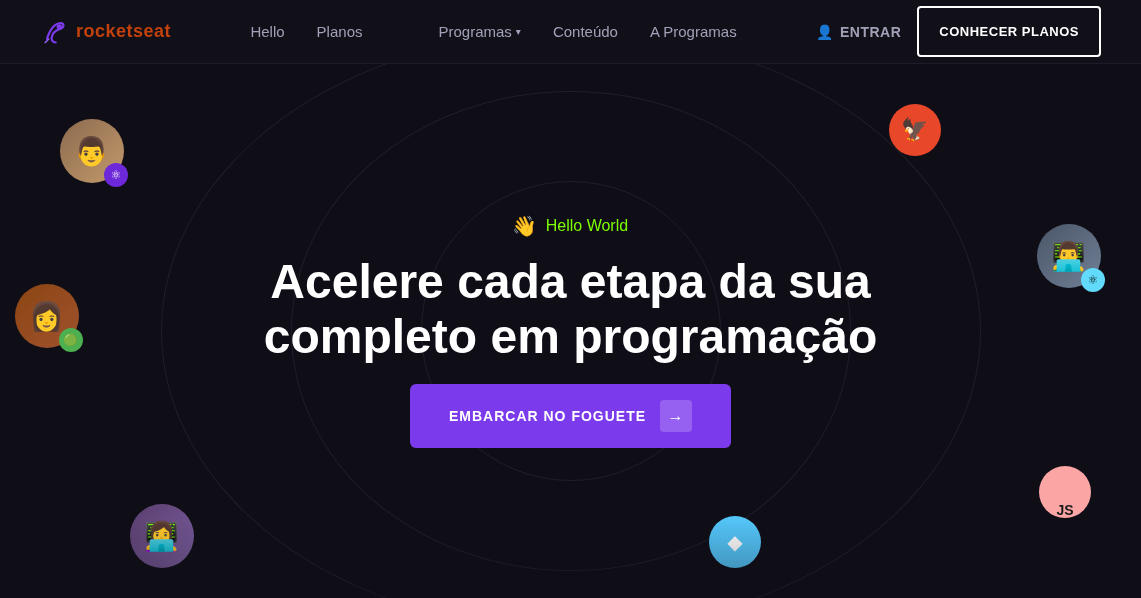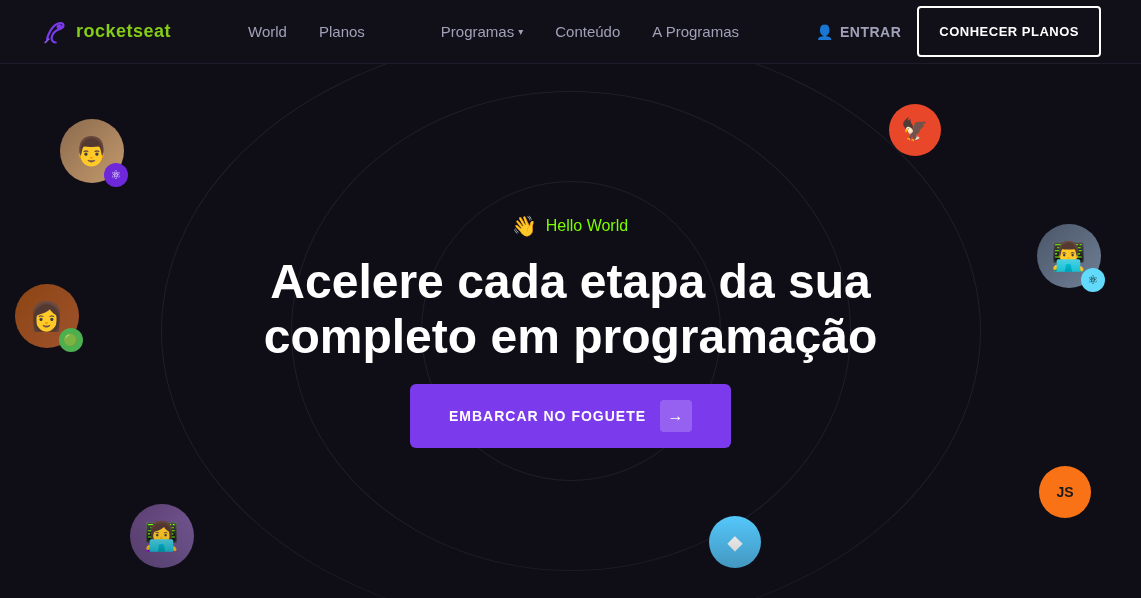--- a/index.html
+++ b/index.html
@@ -32,21 +32,21 @@
       gap: 8px;
       cursor: pointer;
     }
 
     .logo-icon {
       width: 28px;
       height: 28px;
     }
 
     .logo-text {
-      color: #84cc16;
+      color: #c2410c;
       font-size: 18px;
       font-weight: 600;
       letter-spacing: 0.5px;
     }
 
     .nav-links {
       display: flex;
       align-items: center;
       gap: 32px;
       list-style: none;
@@ -233,24 +233,24 @@
       justify-content: center;
       font-size: 22px;
     }
 
     
     .tech-js {
       bottom: 80px;
       right: 50px;
       width: 52px;
       height: 52px;
-      background: #f97316;
-      border-radius: 50%;
-      display: flex;
-      align-items: center;
+      background: #fca5a5;
+      border-radius: 50%;
+      display: flex;
+      align-items: flex-end;
       justify-content: center;
       font-size: 14px;
       font-weight: 900;
       color: #1a1a1a;
     }
 
     
     .tech-flutter {
       bottom: 30px;
       right: 380px;
@@ -366,21 +366,21 @@
     <svg class="logo-icon" viewBox="0 0 32 32" fill="none" xmlns="http://www.w3.org/2000/svg">
       <path d="M8 24 C8 24 12 8 22 6 C28 5 28 10 24 12 C20 14 16 14 14 20 C12 24 14 28 18 28" stroke="#7c3aed" stroke-width="2.5" fill="none" stroke-linecap="round"></path>
       <circle cx="22" cy="10" r="3" fill="#7c3aed"></circle>
       <path d="M6 28 L10 24" stroke="#8b5cf6" stroke-width="2" stroke-linecap="round"></path>
     </svg>
     <span class="logo-text">rocketseat</span>
   </div>
 
   <ul class="nav-links">
     <li>
-      <a href="#">World</a>
+      <a href="#">Hello</a>
     </li>
     <li>
       <a href="#">Planos</a>
     </li>
     <li>
       <a href="#" class="programs-link">
         <span>Programas</span>
         <span class="chevron-down">▾</span>
       </a>
     </li>

